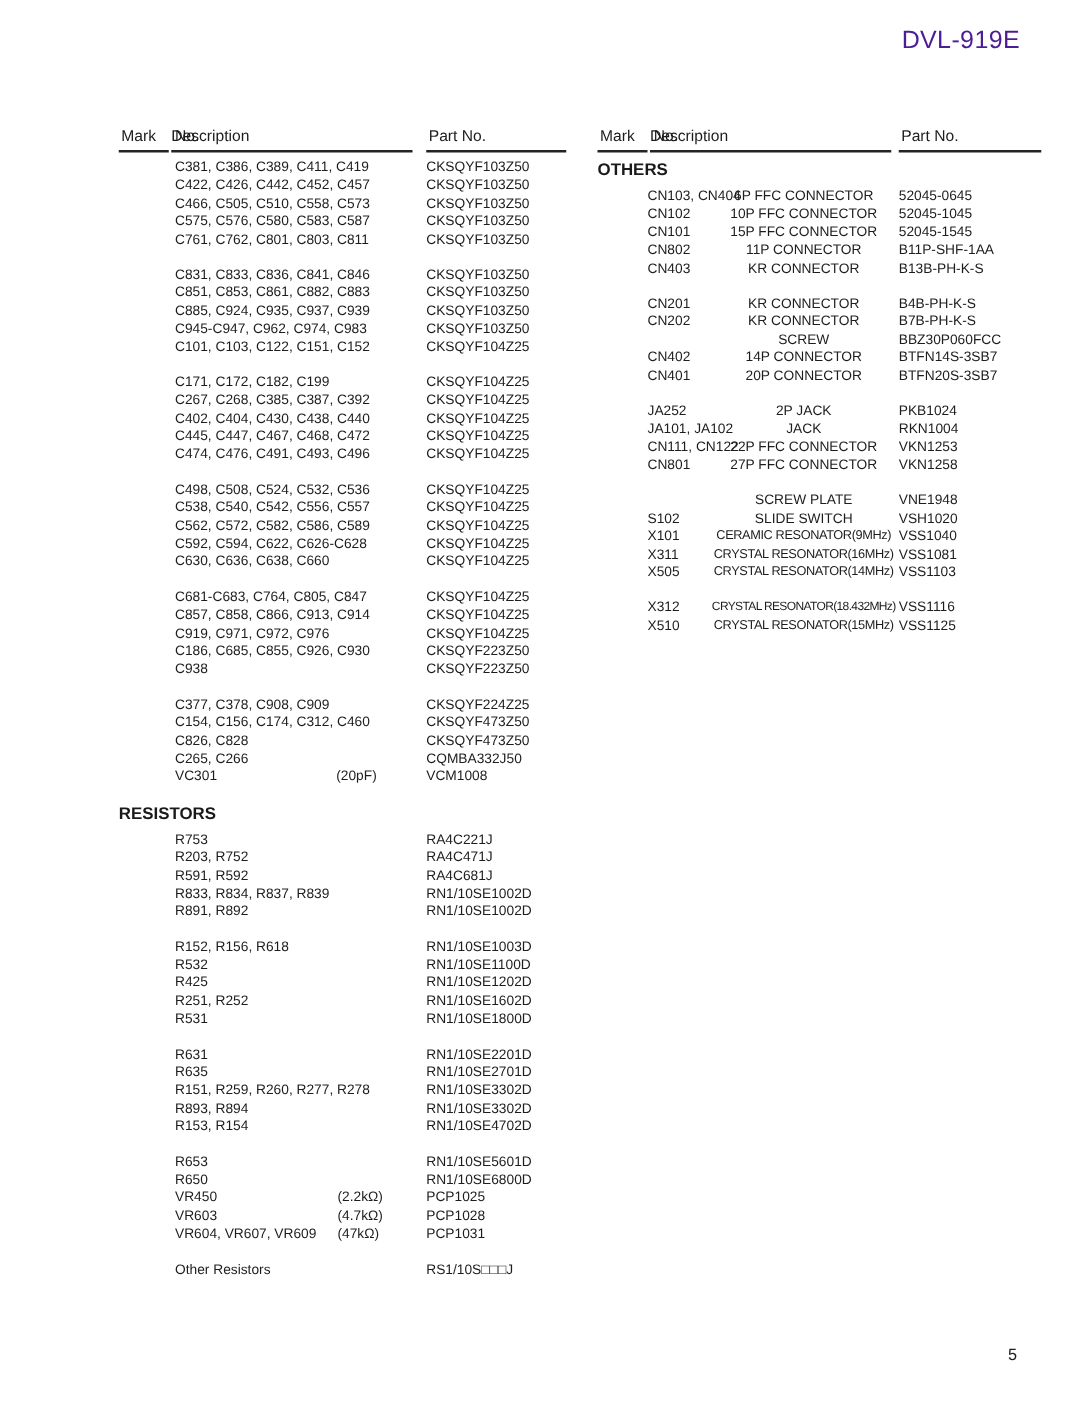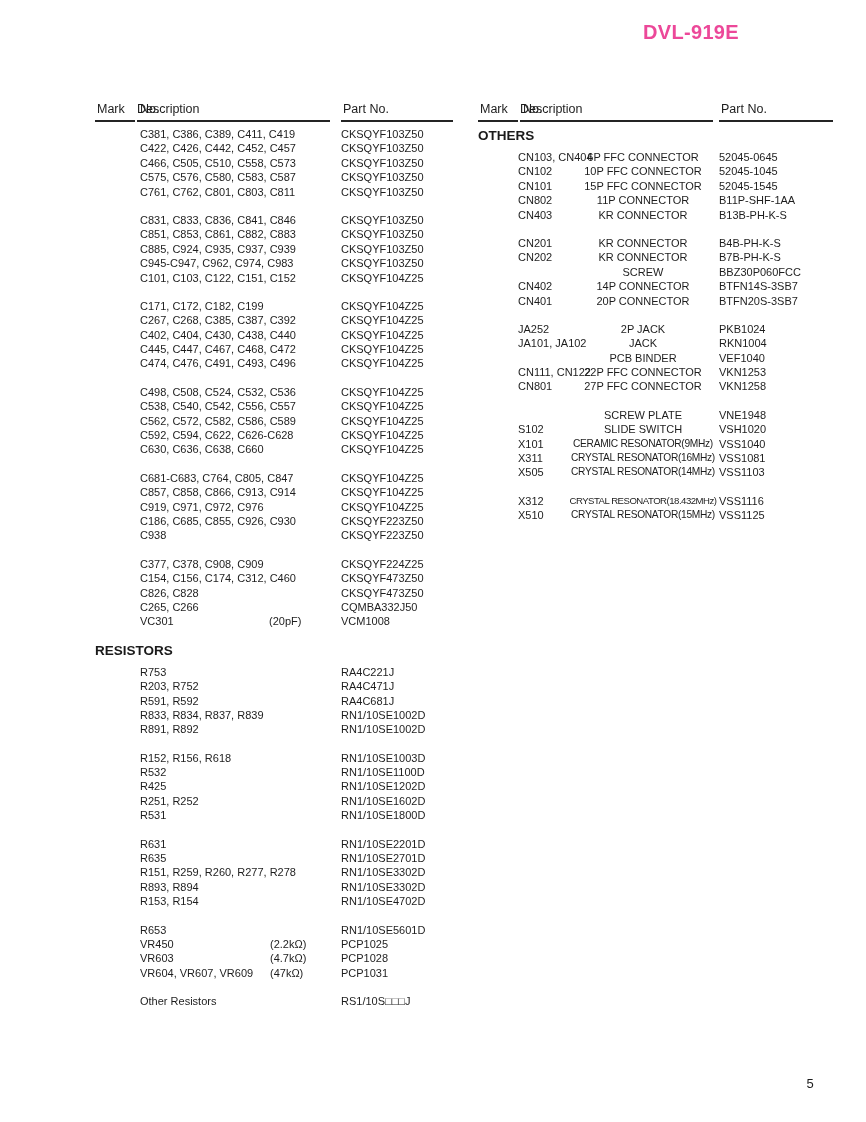--- a/index.html
+++ b/index.html
@@ -2,21 +2,21 @@
 <html><head>
 <meta charset="utf-8">
 <style>
   html,body { margin:0; padding:0; background:#ffffff; }
   .page {
     position:relative; width:866px; height:1122px; background:#ffffff;
     font-family:"Liberation Sans", sans-serif; color:#1d1d1d; overflow:hidden;
   }
   .doc-title {
     position:absolute; top:21px; left:566px; width:250px;
-    text-align:center; font-size:20px; font-weight:bold; letter-spacing:0.3px; color:#ec4899;
+    text-align:right; font-size:20px; font-weight:normal; letter-spacing:0.3px; color:#4c1d95;
   }
   .page-number { position:absolute; top:1076px; left:800px; width:20px; text-align:center; font-size:13px; }
 
   .col { position:absolute; top:101px; }
   .col-left  { left:95px;  width:370px; }
   .col-right { left:478px; width:365px; }
 
   
   .thead { position:relative; height:26px; font-weight:normal; font-size:12.5px; }
   .th { position:absolute; top:1px; height:18px; border-bottom:2px solid #242424; white-space:nowrap; }
@@ -262,20 +262,24 @@
           </div>
           <div class="row">
             <span class="names">R153, R154</span>
             <span class="part">RN1/10SE4702D</span>
           </div>
         </div>
         <div class="group">
           <div class="row">
             <span class="names">R653</span>
             <span class="part">RN1/10SE5601D</span>
+          </div>
+          <div class="row">
+            <span class="names">R650</span>
+            <span class="part">RN1/10SE6800D</span>
           </div>
           <div class="row">
             <span class="names">VR450</span>
             <span class="value-res">(2.2kΩ)</span>
             <span class="part">PCP1025</span>
           </div>
           <div class="row">
             <span class="names">VR603</span>
             <span class="value-res">(4.7kΩ)</span>
             <span class="part">PCP1028</span>
@@ -364,24 +368,20 @@
             <span class="no">JA252</span>
             <span class="desc">2P JACK</span>
             <span class="part">PKB1024</span>
           </div>
           <div class="row">
             <span class="no">JA101, JA102</span>
             <span class="desc">JACK</span>
             <span class="part">RKN1004</span>
           </div>
           <div class="row">
-            <span class="desc">PCB BINDER</span>
-            <span class="part">VEF1040</span>
-          </div>
-          <div class="row">
             <span class="no">CN111, CN122</span>
             <span class="desc">22P FFC CONNECTOR</span>
             <span class="part">VKN1253</span>
           </div>
           <div class="row">
             <span class="no">CN801</span>
             <span class="desc">27P FFC CONNECTOR</span>
             <span class="part">VKN1258</span>
           </div>
         </div>

